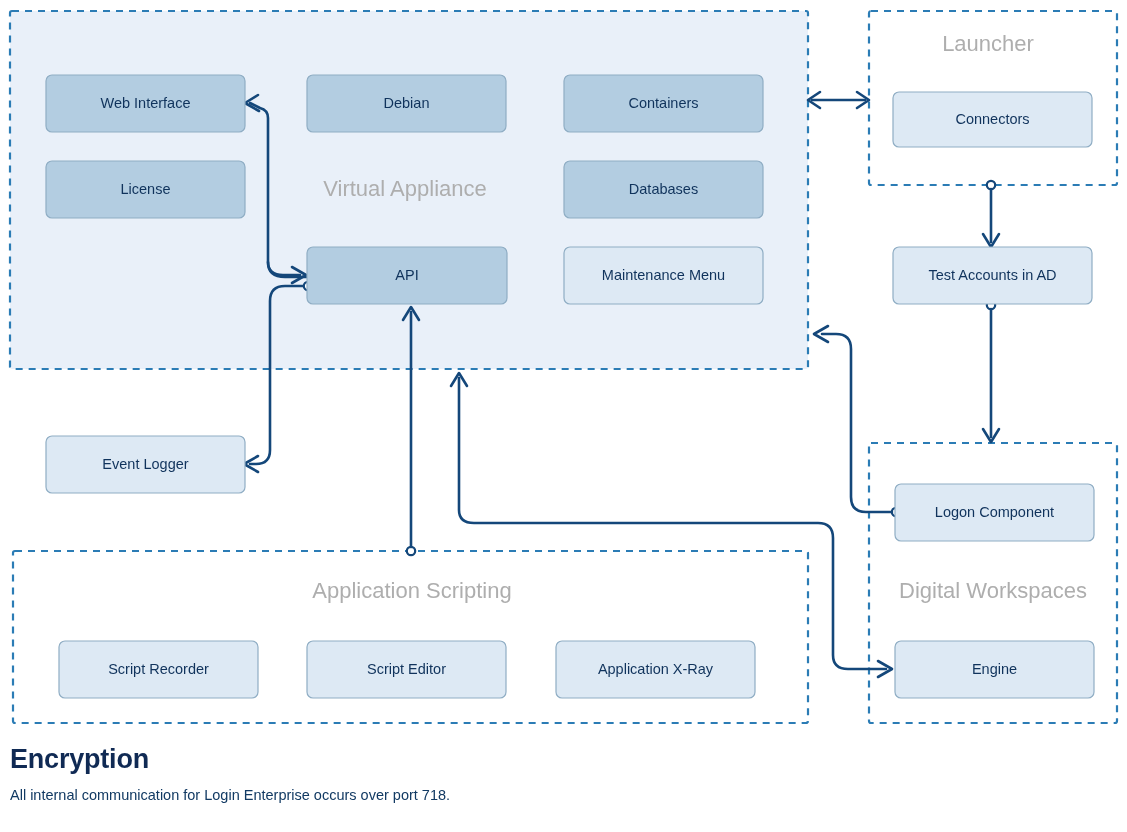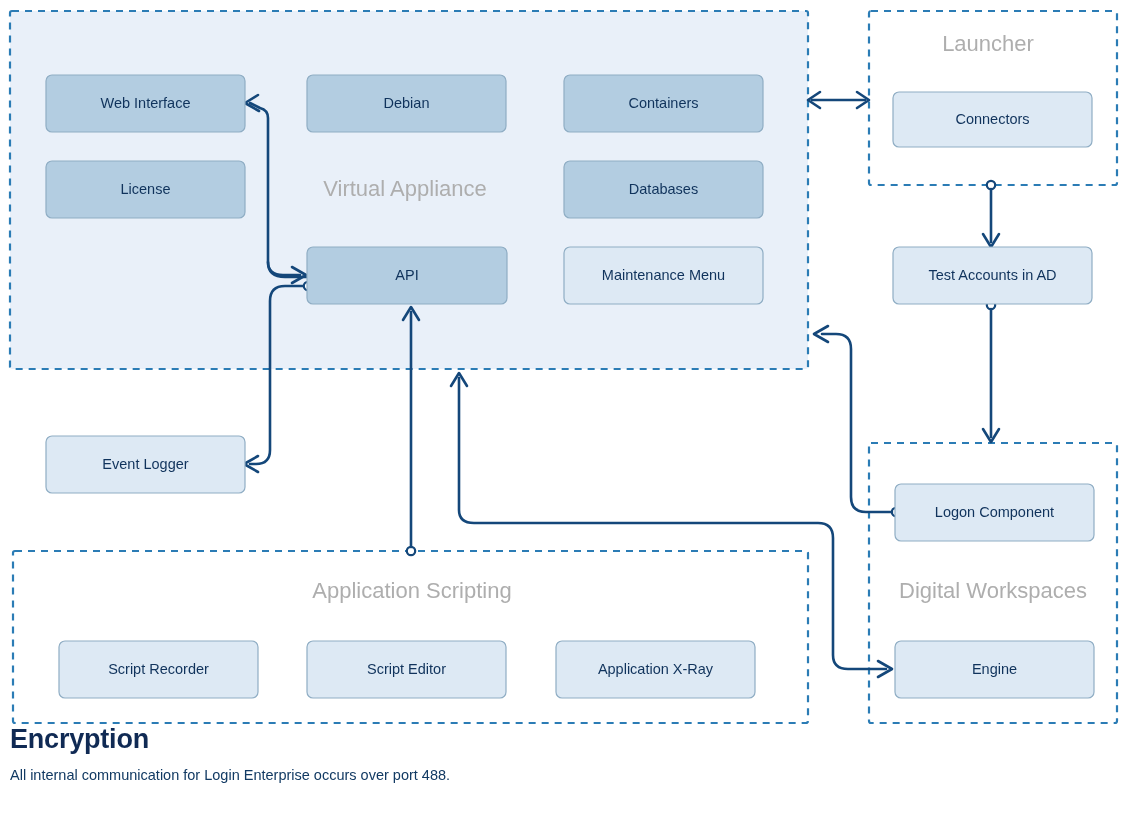--- a/index.html
+++ b/index.html
@@ -77,21 +77,21 @@
   .arrow-head {
     fill: none;
     stroke: #14477a;
     stroke-width: 2.6;
     stroke-linecap: round;
     stroke-linejoin: round;
   }
   #footer {
     position: absolute;
     left: 10px;
-    top: 724px;
+    top: 744px;
     width: 1100px;
   }
   #footer h2 {
     margin: 0;
     font-family: "Liberation Sans", sans-serif;
     font-size: 27px;
     font-weight: bold;
     color: #102a54;
     letter-spacing: -0.2px;
   }
@@ -197,16 +197,16 @@
     <rect class="node-rect light" x="895" y="484" width="199" height="57" rx="6"></rect>
     <text class="node-label" x="994.5" y="513">Logon Component</text>
 
     <rect class="node-rect light" x="895" y="641" width="199" height="57" rx="6"></rect>
     <text class="node-label" x="994.5" y="670">Engine</text>
 
   </svg>
 
   <div id="footer">
     <h2>Encryption</h2>
-    <p>All internal communication for Login Enterprise occurs over port 488.</p>
+    <p>All internal communication for Login Enterprise occurs over port 718.</p>
   </div>
 
 </div>
 
 </body></html>

